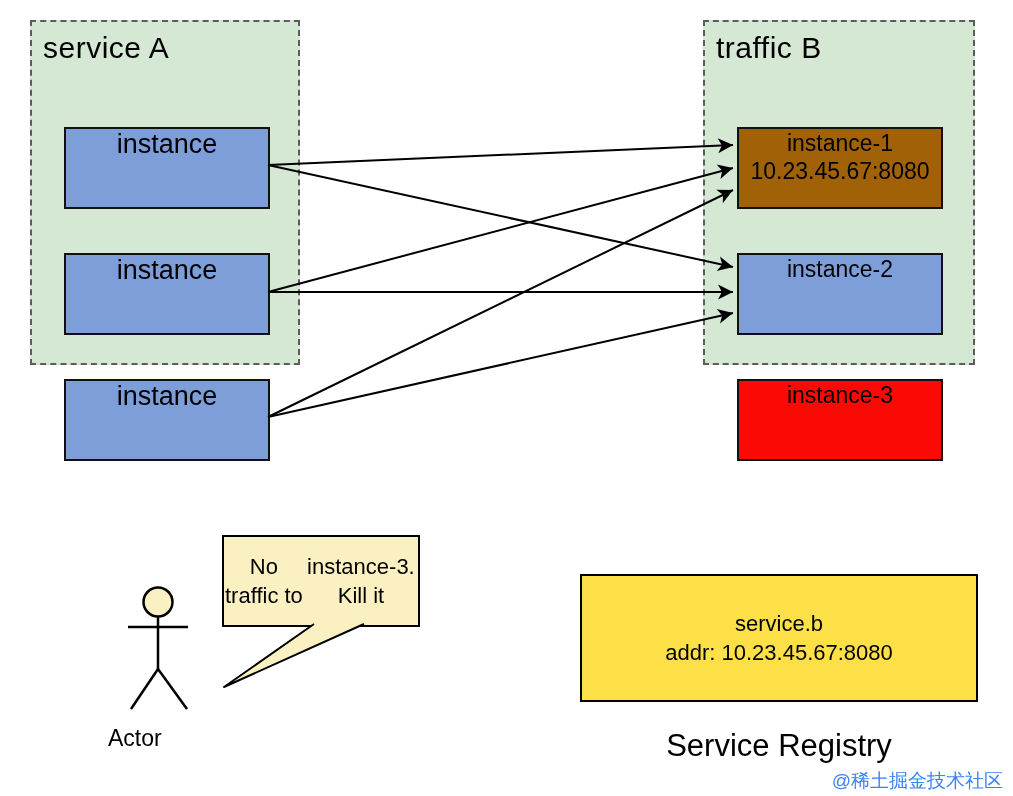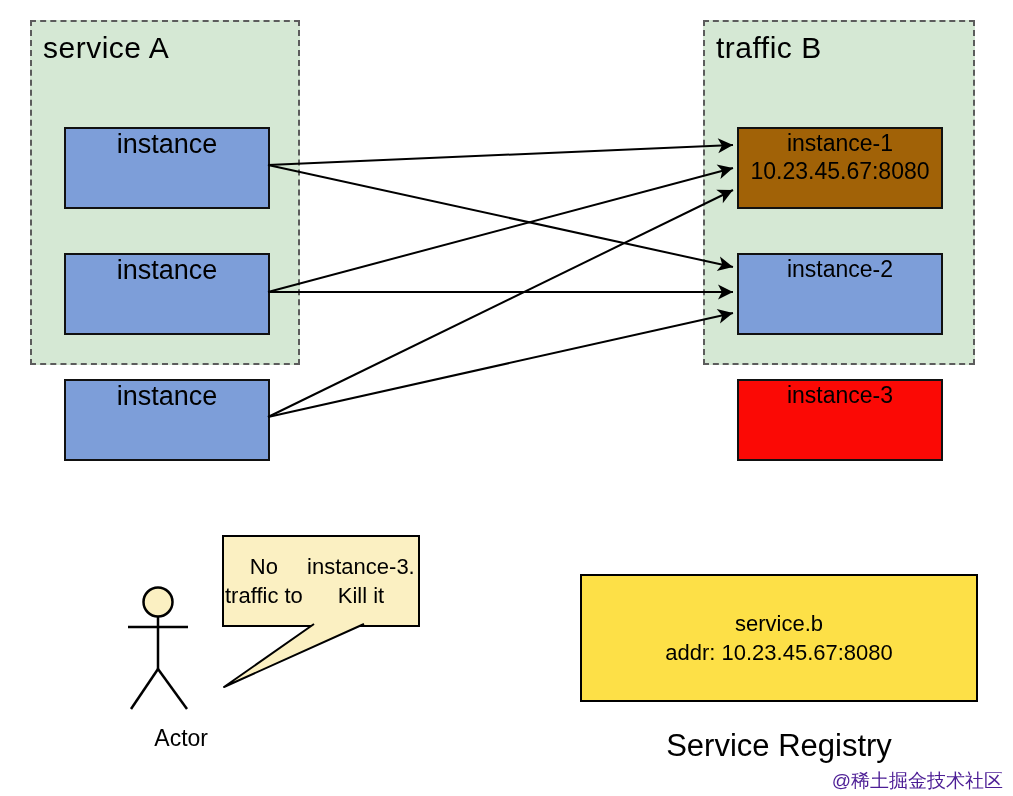--- a/index.html
+++ b/index.html
@@ -37,38 +37,38 @@
   #speech-bubble {
     position:absolute; left:222px; top:535px; width:198px; height:92px;
     box-sizing:border-box; background:#fbf0c2; border:2px solid #000;
     display:flex; flex-direction:row; align-items:center; justify-content:center;
     z-index:2; text-align:center;
   }
   .bubble-line { font-size:22px; line-height:29px; }
 
   #actor-label {
     position:absolute; left:108px; top:725px; width:100px;
-    text-align:right; font-size:23px;
+    text-align:left; font-size:23px;
   }
 
   #registry-box {
     position:absolute; left:580px; top:574px; width:398px; height:128px;
     box-sizing:border-box; background:#fde047; border:2px solid #000;
     display:flex; flex-direction:column; align-items:center; justify-content:center;
     text-align:center;
   }
   .registry-line { font-size:22px; line-height:29px; }
 
   #registry-caption {
     position:absolute; left:580px; top:728px; width:398px;
     text-align:center; font-size:31px;
   }
 
   #watermark {
-    position:absolute; right:10px; top:768px; font-size:19px; color:#4c1d95;
+    position:absolute; right:10px; top:768px; font-size:19px; color:#3b82f6;
   }
 </style>
 </head>
 <body>
 
 <div class="canvas">
 
   <div class="service-container" id="service-a-container">
     <div class="container-title">service A</div>
     <div class="instance-node row-1">

